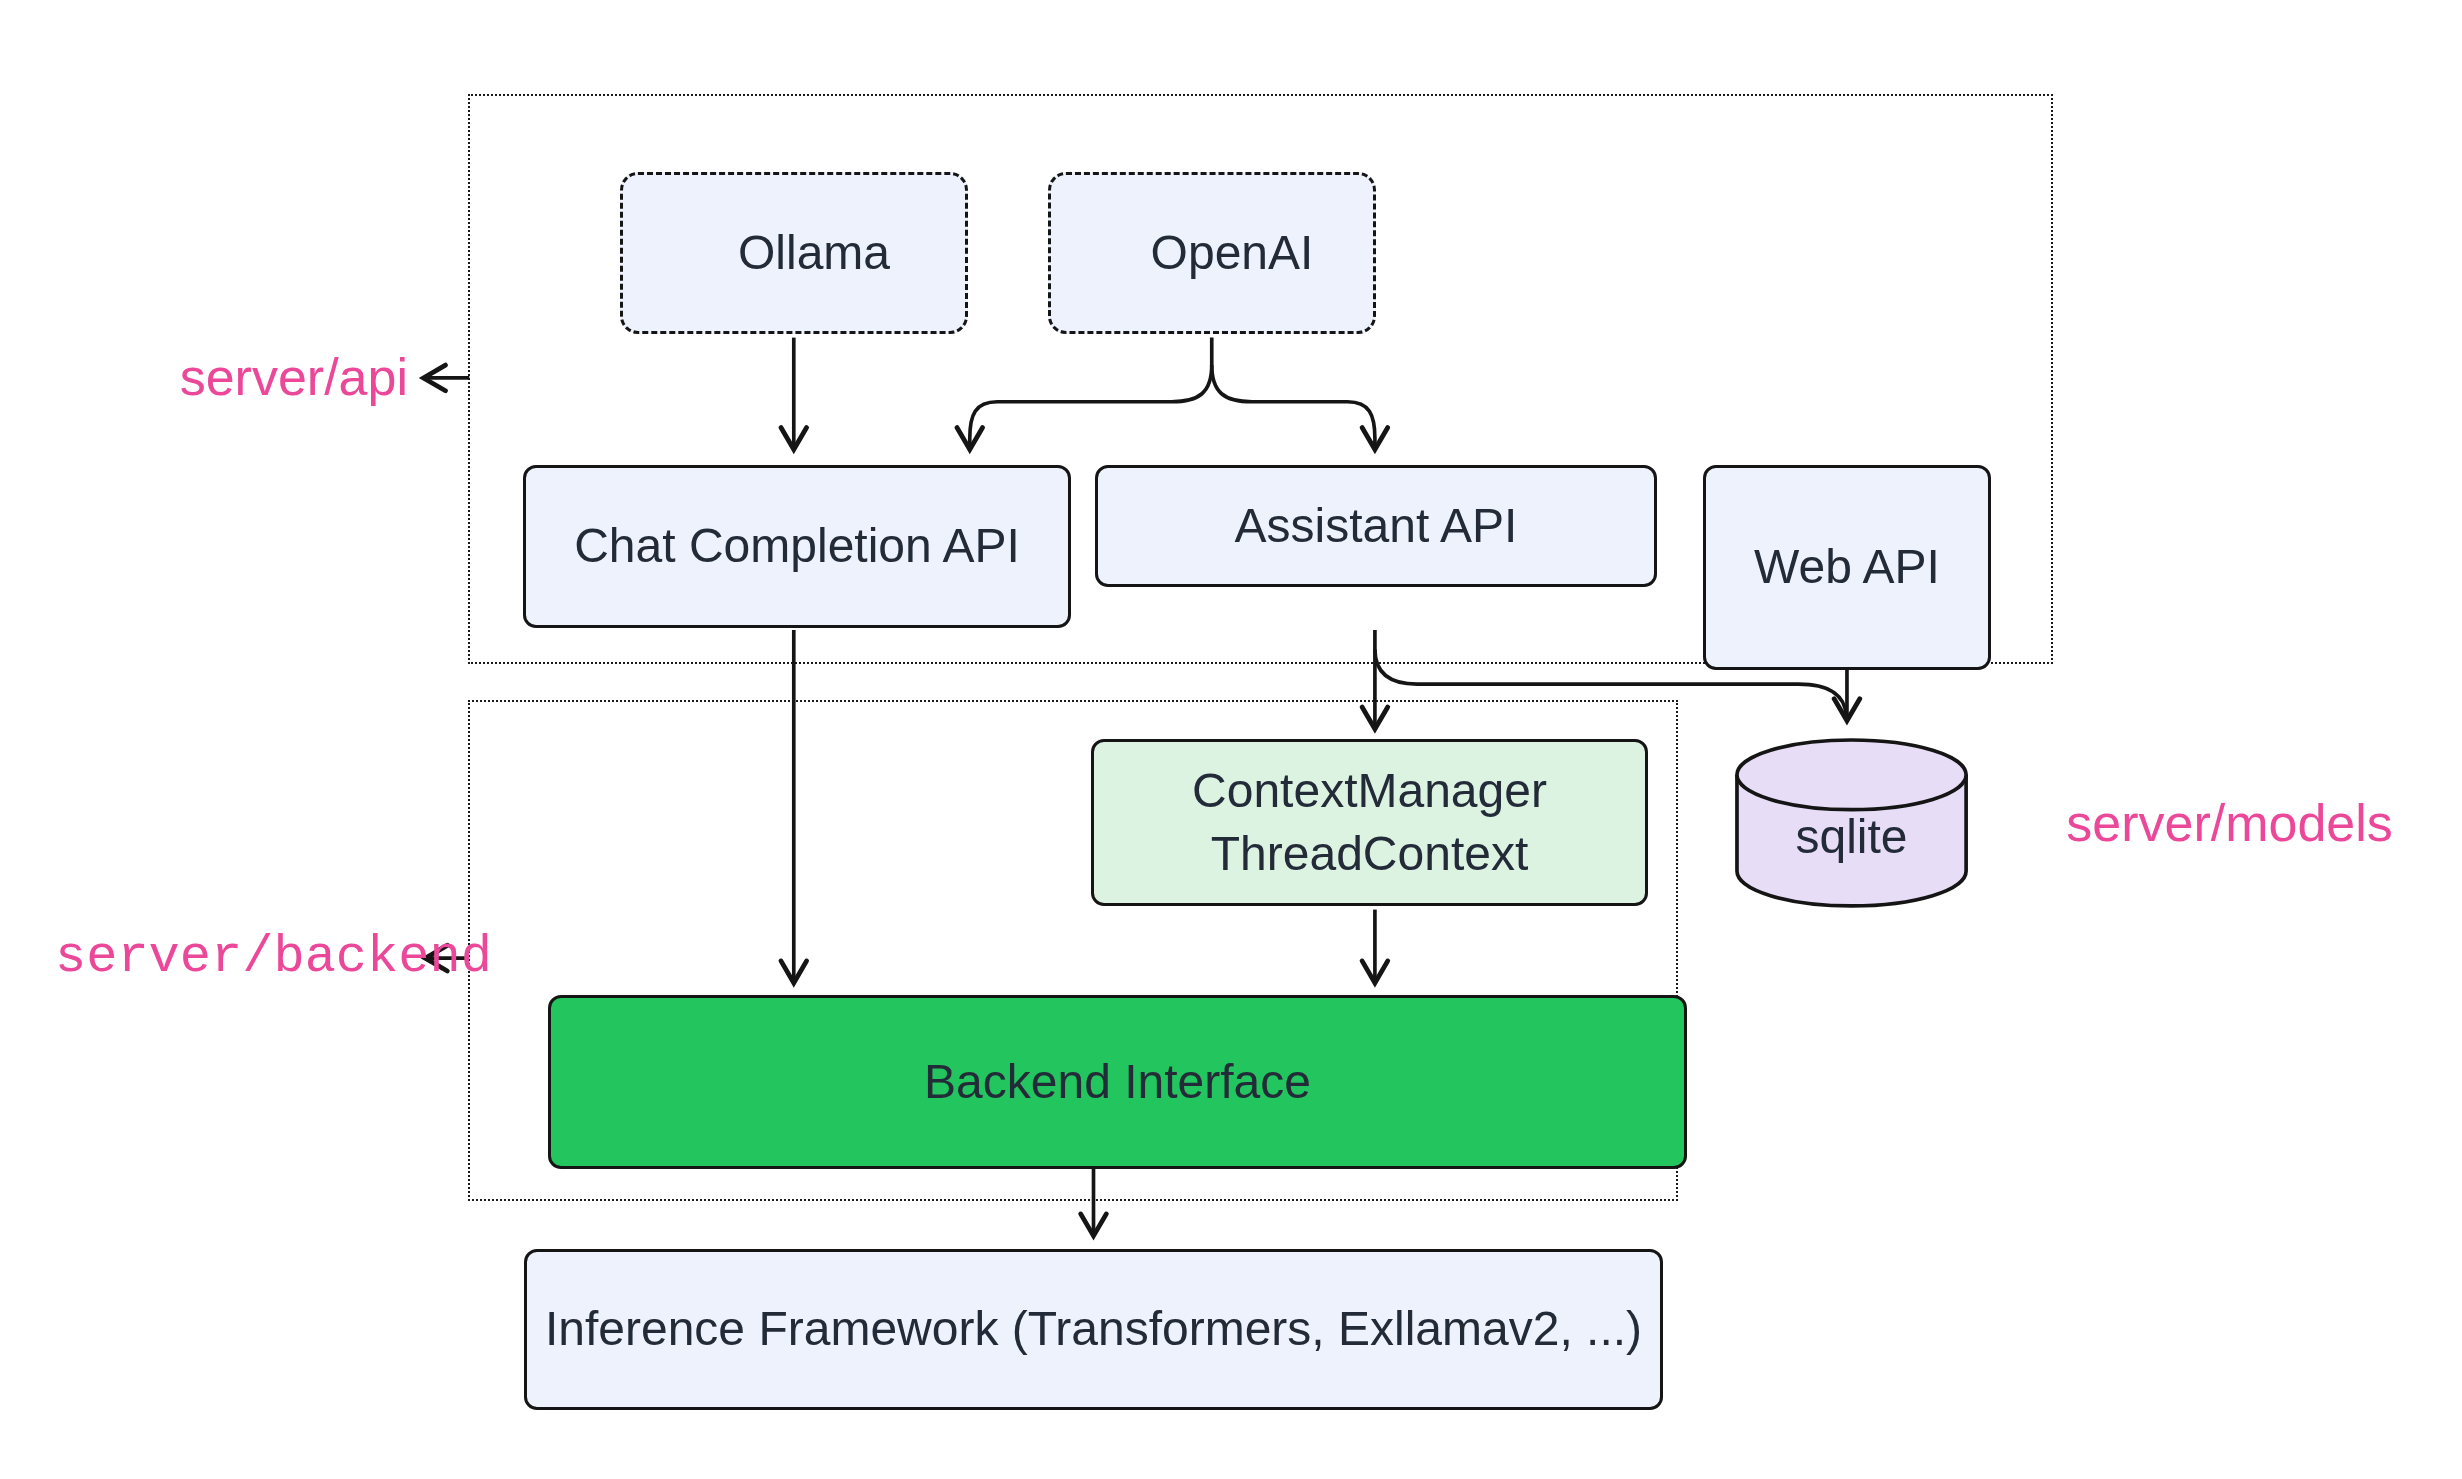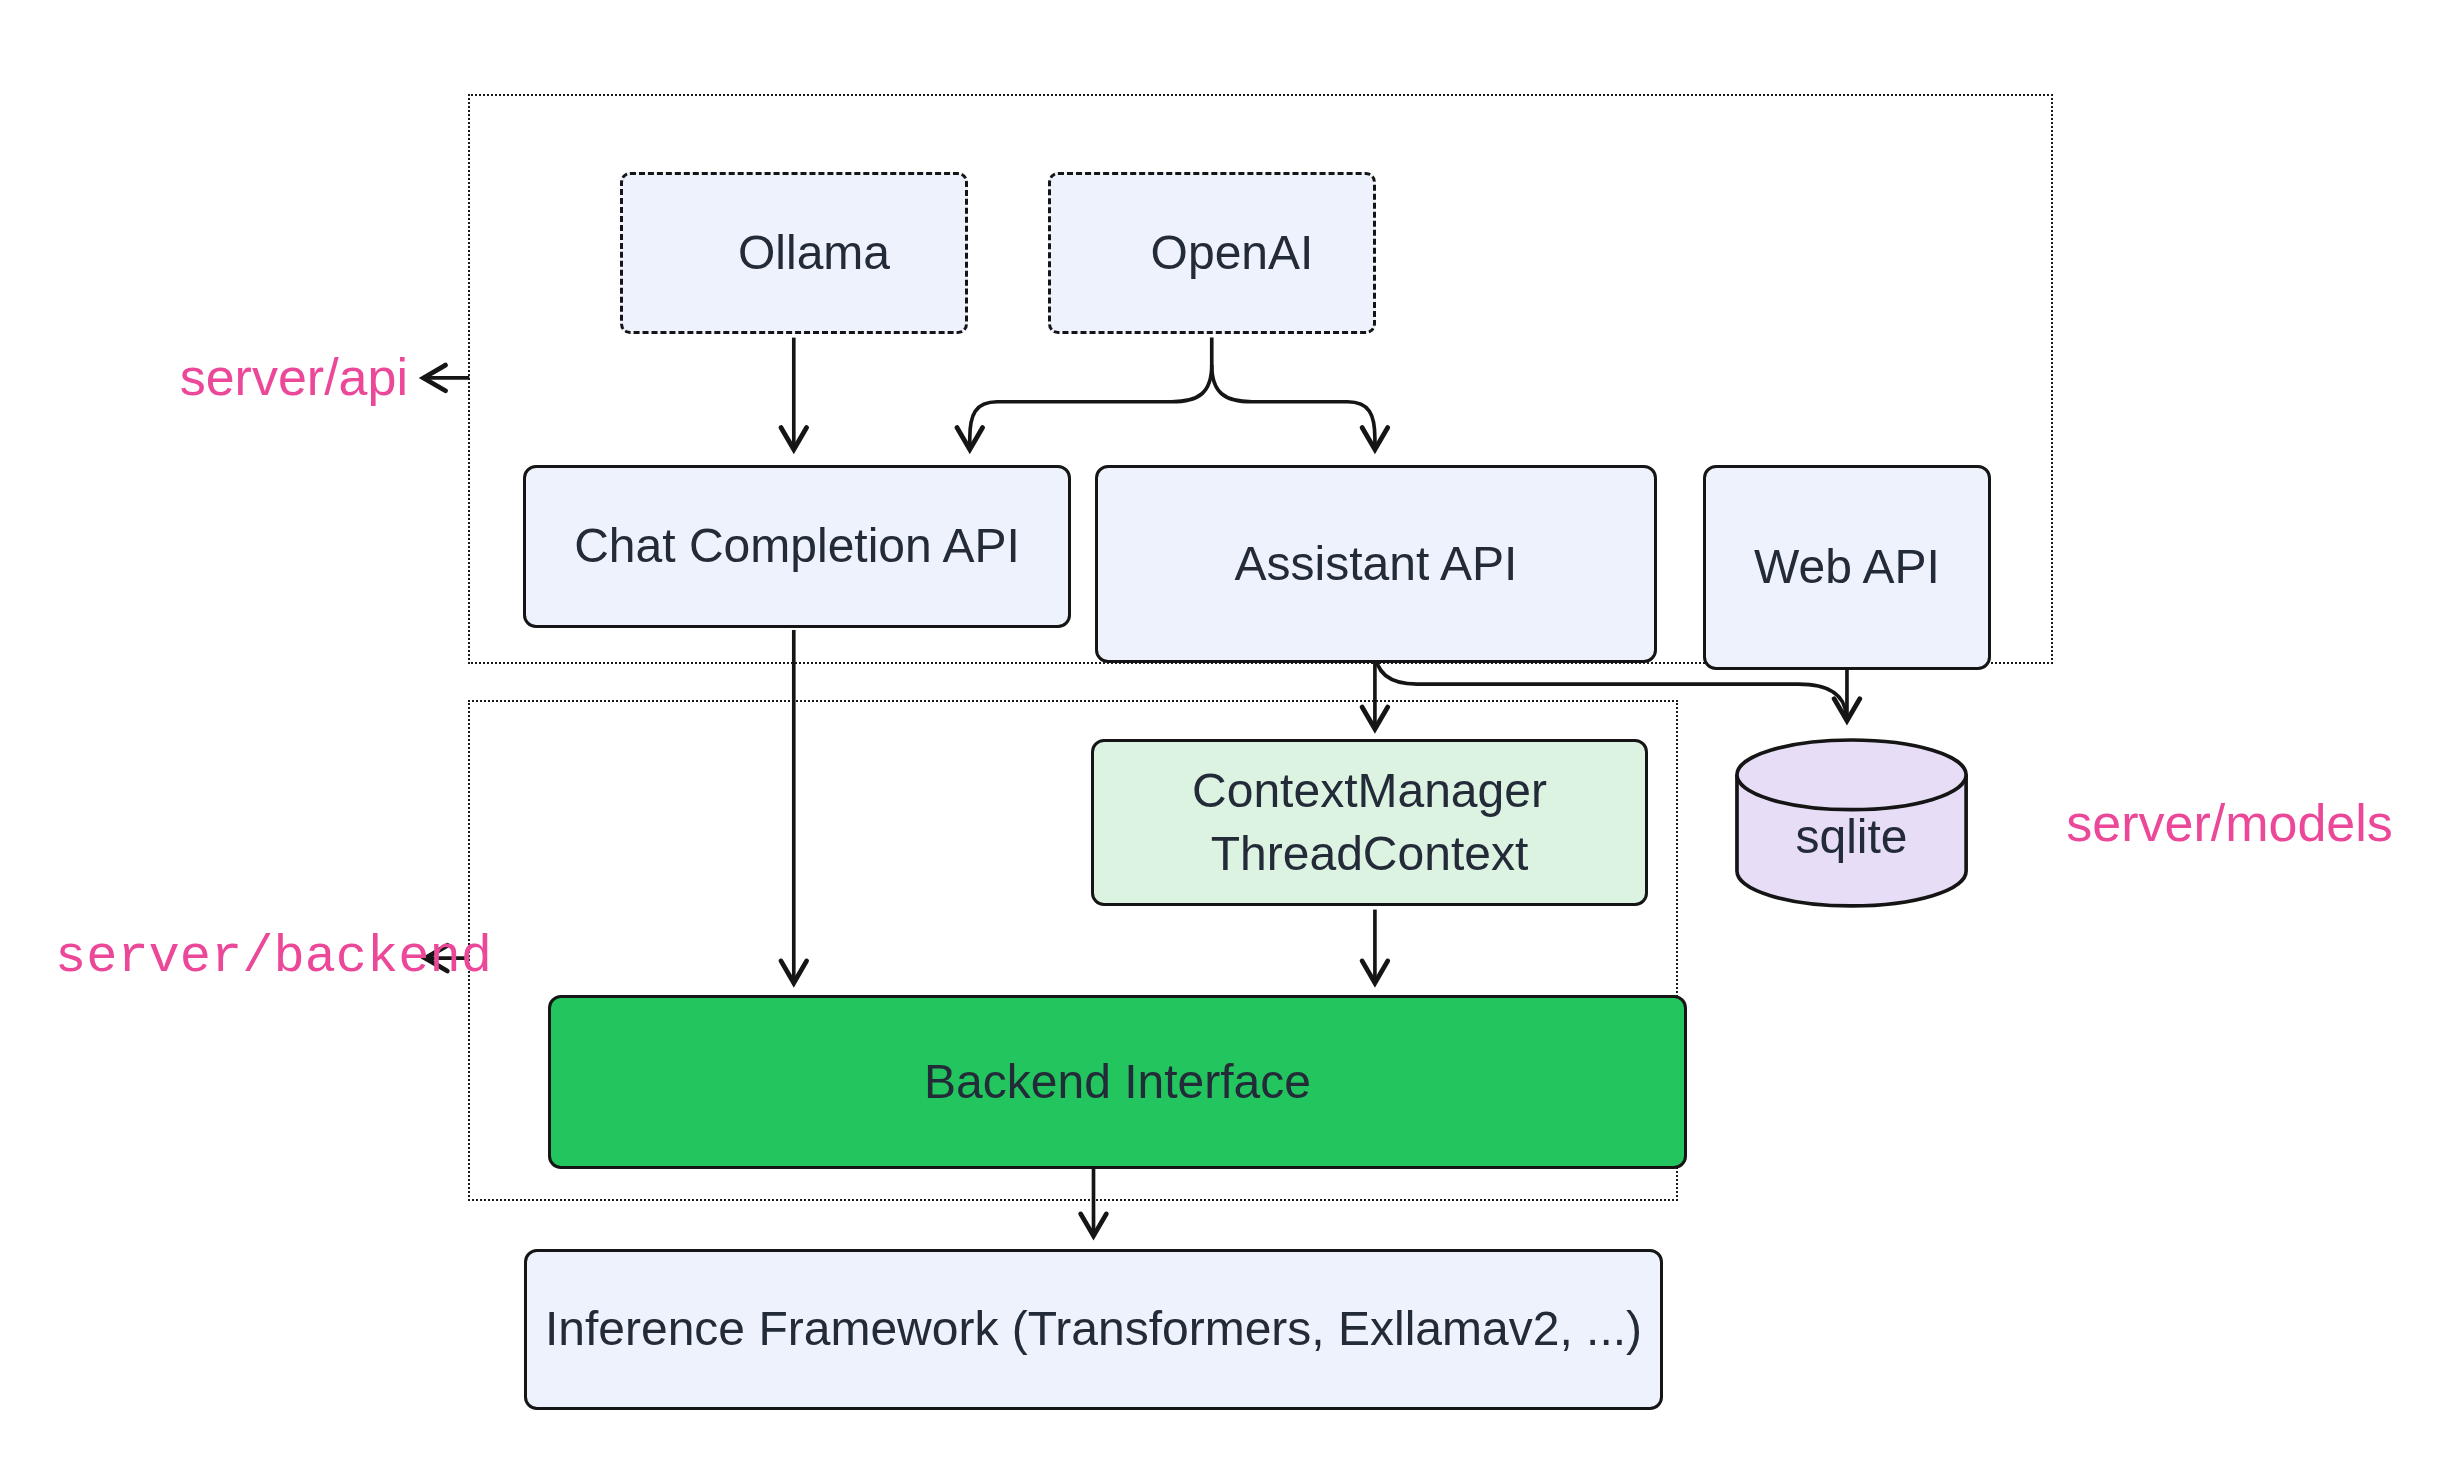--- a/index.html
+++ b/index.html
@@ -3,21 +3,21 @@
 <meta charset="utf-8">
 <style>
   html,body{margin:0;padding:0;background:#ffffff;}
   body{width:2462px;height:1480px;font-family:"Liberation Sans","DejaVu Sans",sans-serif;}
   .canvas{position:relative;width:2462px;height:1480px;background:#ffffff;overflow:hidden;}
   .edges-layer{position:absolute;left:0;top:0;width:2462px;height:1480px;}
   .container-box{position:absolute;border:2.8px dotted #1a1a1a;background:transparent;}
   .node{position:absolute;display:flex;flex-direction:column;align-items:center;justify-content:center;
         border:3.7px solid #151515;border-radius:13px;color:#232b39;font-size:48px;line-height:1.3;
         text-align:center;box-sizing:border-box;}
-  .node.dashed{border-style:dashed;border-radius:10px;padding-left:40px;}
+  .node.dashed{border-style:dashed;border-radius:18px;padding-left:40px;}
   .side-label{position:absolute;color:#ec4899;font-size:52px;line-height:55px;white-space:nowrap;}
   .right-align{text-align:right;}
   .cyl-label{position:absolute;display:flex;align-items:center;justify-content:center;
              color:#232b39;font-size:48px;}
 </style>
 </head>
 <body>
 
 <div class="canvas">
 
@@ -55,21 +55,21 @@
   </div>
 
   <div class="node dashed" style="left: 1048px; top: 172px; width: 328px; height: 162px; background: rgb(237, 242, 252);">
     <span>OpenAI</span>
   </div>
 
   <div class="node" style="left: 523px; top: 465px; width: 548px; height: 163px; background: rgb(237, 242, 252);">
     <span>Chat Completion API</span>
   </div>
 
-  <div class="node" style="left: 1095px; top: 465px; width: 562px; height: 198px; background: rgb(237, 242, 252); text-align: center;">
+  <div class="node" style="left: 1095px; top: 465px; width: 562px; height: 122px; background: rgb(237, 242, 252); text-align: center;">
     <span>Assistant API</span>
   </div>
 
   <div class="node" style="left: 1703px; top: 465px; width: 288px; height: 205px; background: rgb(237, 242, 252);">
     <span>Web API</span>
   </div>
 
   <div class="node" style="left: 1091px; top: 739px; width: 557px; height: 167px; background: rgb(221, 243, 226);">
     <span>ContextManager</span>
     <span>ThreadContext</span>

